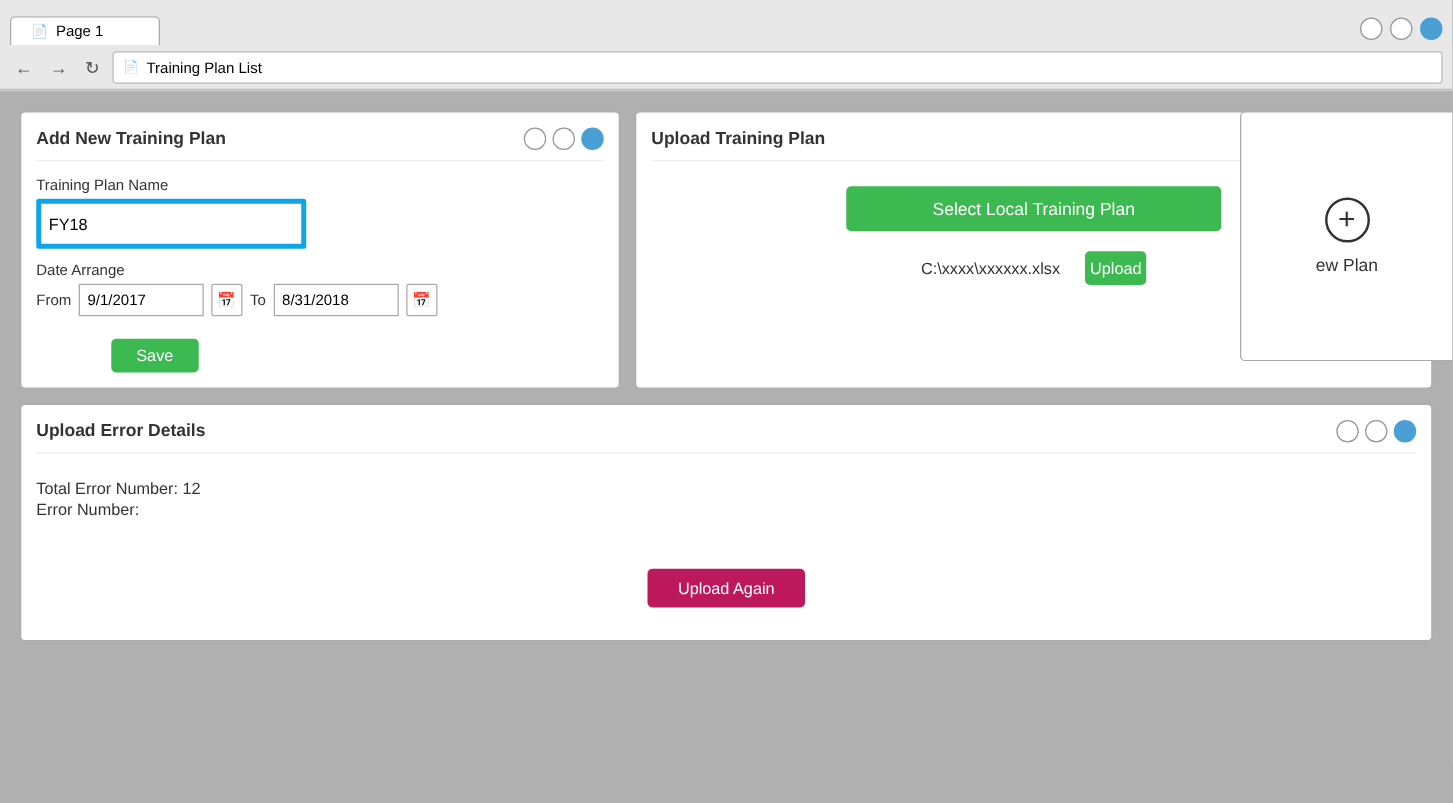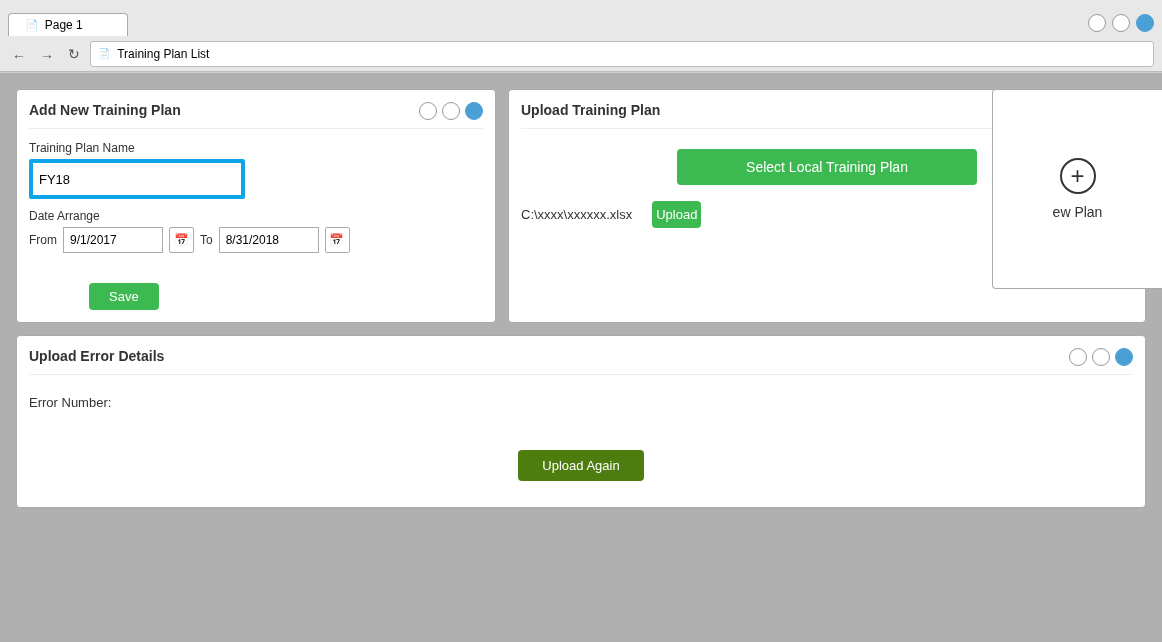--- a/index.html
+++ b/index.html
@@ -194,21 +194,21 @@
       height: 26px;
     }
     .save-btn {
       background: #3cb950;
       color: white;
       border: none;
       border-radius: 4px;
       padding: 6px 20px;
       font-size: 13px;
       cursor: pointer;
-      margin-top: 20px;
+      margin-top: 8px;
       margin-left: 60px;
     }
 
     
     .upload-plan-panel {
       flex: 1;
     }
     .select-plan-btn {
       background: #3cb950;
       color: white;
@@ -218,21 +218,21 @@
       width: 300px;
       font-size: 14px;
       cursor: pointer;
       display: block;
       margin: 20px auto 16px auto;
       text-align: center;
     }
     .file-row {
       display: flex;
       align-items: center;
-      justify-content: flex-start;
+      justify-content: center;
       gap: 20px;
       margin-bottom: 1px;
     }
     .file-path {
       font-size: 13px;
       color: #333;
     }
     .upload-btn {
       background: #3cb950;
       color: white;
@@ -286,21 +286,21 @@
     }
     .error-content {
       padding: 8px 0;
     }
     .error-line {
       font-size: 13px;
       color: #333;
       margin-bottom: 2px;
     }
     .upload-again-btn {
-      background: #4d7c0f;
+      background: #be185d;
       color: white;
       border: none;
       border-radius: 4px;
       padding: 8px 24px;
       font-size: 13px;
       cursor: pointer;
       display: block;
       margin: 30px auto 14px auto;
     }
   </style>
@@ -393,19 +393,20 @@
     <div class="card-header">
       <span class="card-title">Upload Error Details</span>
       <div class="card-controls">
         <span class="card-btn"></span>
         <span class="card-btn"></span>
         <span class="card-btn blue"></span>
       </div>
     </div>
 
     <div class="error-content">
+      <div class="error-line">Total Error Number: 12</div>
       <div class="error-line">Error Number:</div>
     </div>
 
     <button class="upload-again-btn">Upload Again</button>
   </div>
 
 </div>
 
 </body></html>

